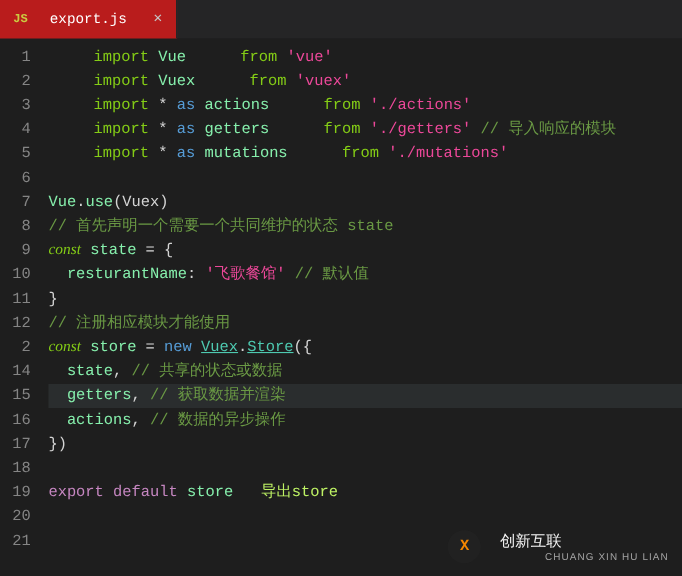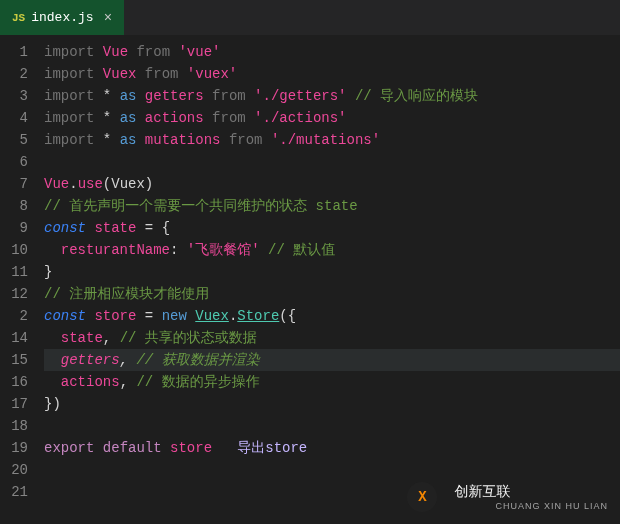--- a/index.html
+++ b/index.html
@@ -12,25 +12,25 @@
       overflow: hidden;
       position: relative;
     }
     .tab-bar {
       background: #252526;
       height: 35px;
       display: flex;
       align-items: stretch;
     }
     .tab {
-      background: #14532d;
+      background: #b91c1c;
       display: flex;
       align-items: center;
       padding: 0 12px;
-      gap: 6px;
+      gap: 20px;
       border-right: 1px solid #252526;
     }
     .tab-icon {
       color: #cbcb41;
       font-size: 11px;
       font-weight: bold;
     }
     .tab-label {
       color: #ffffff;
       font-size: 13px;
@@ -54,33 +54,33 @@
       color: #858585;
       user-select: none;
     }
     .gutter div { height: 22px; line-height: 22px; }
     .code {
       flex: 1;
       padding-top: 6px;
       position: relative;
     }
     .line { height: 22px; line-height: 22px; white-space: pre; }
-    .highlighted { background: #2a2d2e; font-style: italic; }
-    .kw-import { color: #737373; }
-    .kw-const { color: #3b82f6; font-style: italic; }
+    .highlighted { background: #2a2d2e; }
+    .kw-import { color: #84cc16; margin-left: 41px; }
+    .kw-const { color: #84cc16; font-style: italic; font-family: Liberation Serif, serif; }
     .kw-export { color: #c586c0; }
     .kw-new { color: #569cd6; }
     .kw-as { color: #569cd6; }
-    .ident { color: #ec4899; }
+    .ident { color: #86efac; }
     .string { color: #ec4899; }
     .comment { color: #6a9944; }
     .class-name { color: #4ec9b0; text-decoration: underline; }
     .prop-store { color: #4ec9b0; text-decoration: underline; }
     .punct { color: #d4d4d4; }
-    .annot { color: #c4b5fd; }
+    .annot { color: #bef264; }
     .watermark {
       position: absolute;
       right: 12px;
       bottom: 12px;
       display: flex;
       align-items: center;
       gap: 6px;
       opacity: 0.95;
     }
     .watermark-logo {
@@ -96,21 +96,21 @@
     .watermark-text { color: #fff; font-size: 14px; font-family: sans-serif; }
     .watermark-sub { color: #aaa; font-size: 9px; font-family: sans-serif; letter-spacing: 1px; padding-left: 41px; }
     .watermark-stack { display: flex; flex-direction: column; margin-left: 11px; }
   </style>
 </head>
 <body>
 
 <div class="tab-bar">
   <div class="tab">
     <span class="tab-icon">JS</span>
-    <span class="tab-label">index.js</span>
+    <span class="tab-label">export.js</span>
     <span class="close-icon">×</span>
   </div>
 </div>
 
 <div class="editor">
   <div class="gutter">
       <div>1</div>
       <div>2</div>
       <div>3</div>
       <div>4</div>
@@ -128,22 +128,22 @@
       <div>16</div>
       <div>17</div>
       <div>18</div>
       <div>19</div>
       <div>20</div>
       <div>21</div>
     </div>
   <div class="code">
       <div class="line"><span class="kw-import">import</span><span class="ident"> Vue </span><span class="kw-import">from</span><span class="string"> 'vue'</span></div>
       <div class="line"><span class="kw-import">import</span><span class="ident"> Vuex </span><span class="kw-import">from</span><span class="string"> 'vuex'</span></div>
+      <div class="line"><span class="kw-import">import</span><span class="punct"> * </span><span class="kw-as">as</span><span class="ident"> actions </span><span class="kw-import">from</span><span class="string"> './actions'</span></div>
       <div class="line"><span class="kw-import">import</span><span class="punct"> * </span><span class="kw-as">as</span><span class="ident"> getters </span><span class="kw-import">from</span><span class="string"> './getters'</span><span class="comment"> // 导入响应的模块</span></div>
-      <div class="line"><span class="kw-import">import</span><span class="punct"> * </span><span class="kw-as">as</span><span class="ident"> actions </span><span class="kw-import">from</span><span class="string"> './actions'</span></div>
       <div class="line"><span class="kw-import">import</span><span class="punct"> * </span><span class="kw-as">as</span><span class="ident"> mutations </span><span class="kw-import">from</span><span class="string"> './mutations'</span></div>
       <div class="line"></div>
       <div class="line"><span class="ident">Vue</span><span class="punct">.</span><span class="ident">use</span><span class="punct">(Vuex)</span></div>
       <div class="line"><span class="comment">// 首先声明一个需要一个共同维护的状态 state</span></div>
       <div class="line"><span class="kw-const">const</span><span class="ident"> state </span><span class="punct">= {</span></div>
       <div class="line"><span class="ident">  resturantName</span><span class="punct">: </span><span class="string">'飞歌餐馆'</span><span class="comment"> // 默认值</span></div>
       <div class="line"><span class="punct">}</span></div>
       <div class="line"><span class="comment">// 注册相应模块才能使用</span></div>
       <div class="line"><span class="kw-const">const</span><span class="ident"> store </span><span class="punct">= </span><span class="kw-new">new</span><span class="punct"> </span><span class="class-name">Vuex</span><span class="punct">.</span><span class="prop-store">Store</span><span class="punct">({</span></div>
       <div class="line"><span class="ident">  state</span><span class="punct">, </span><span class="comment">// 共享的状态或数据</span></div>

